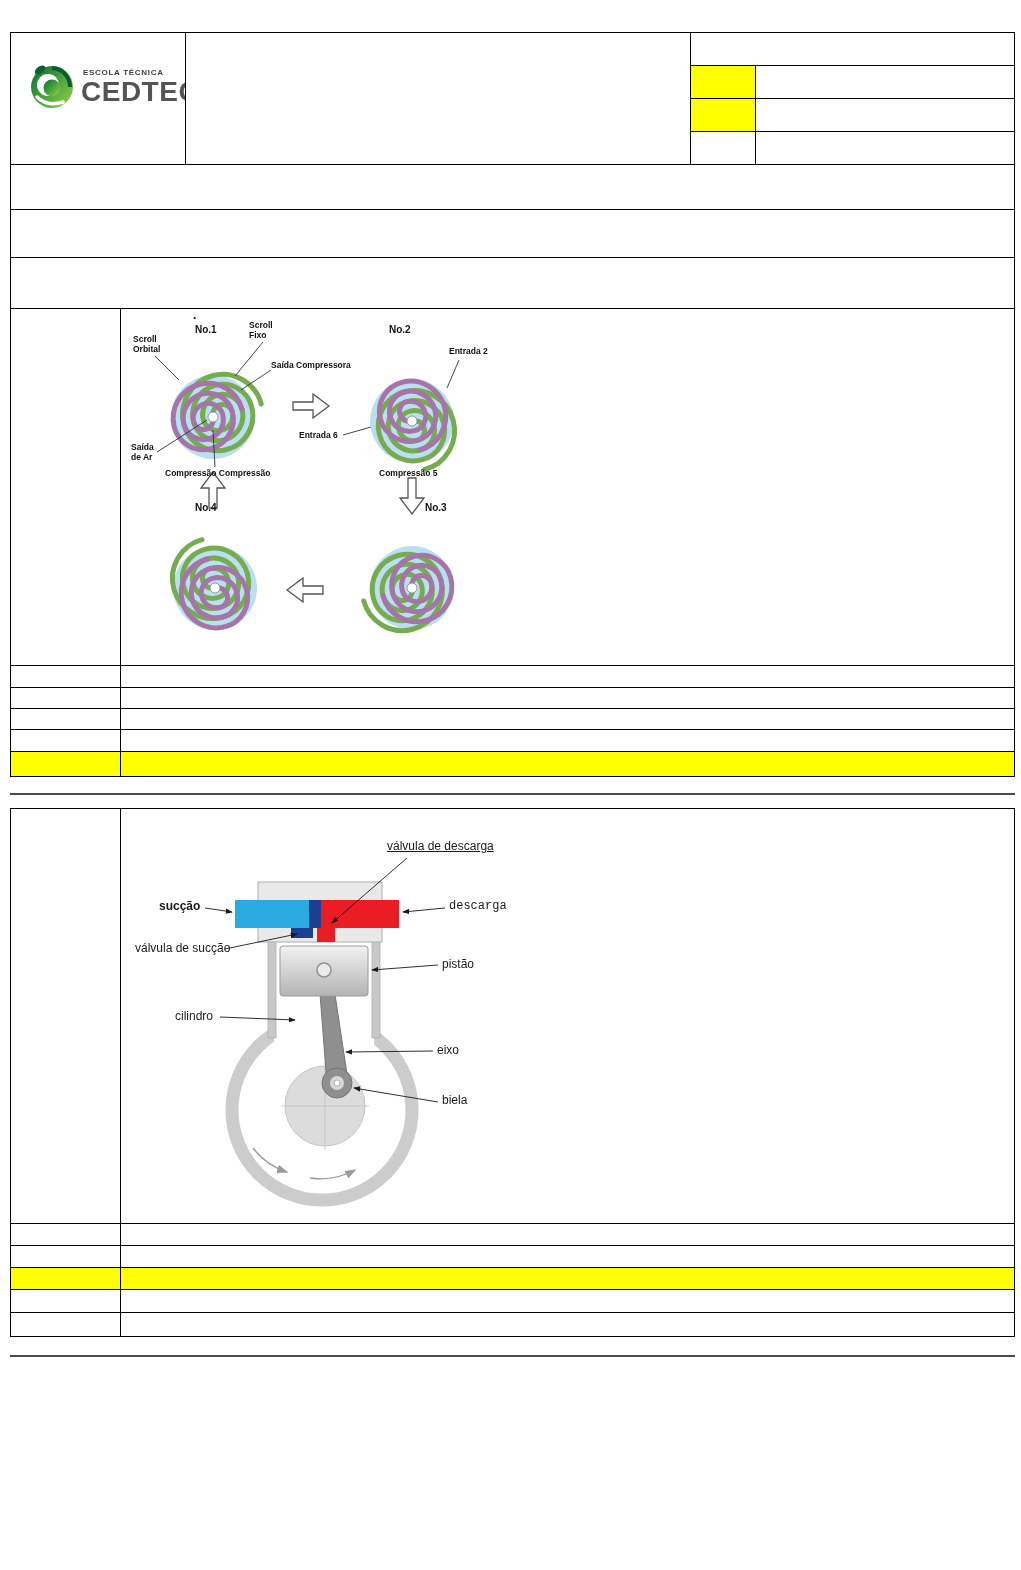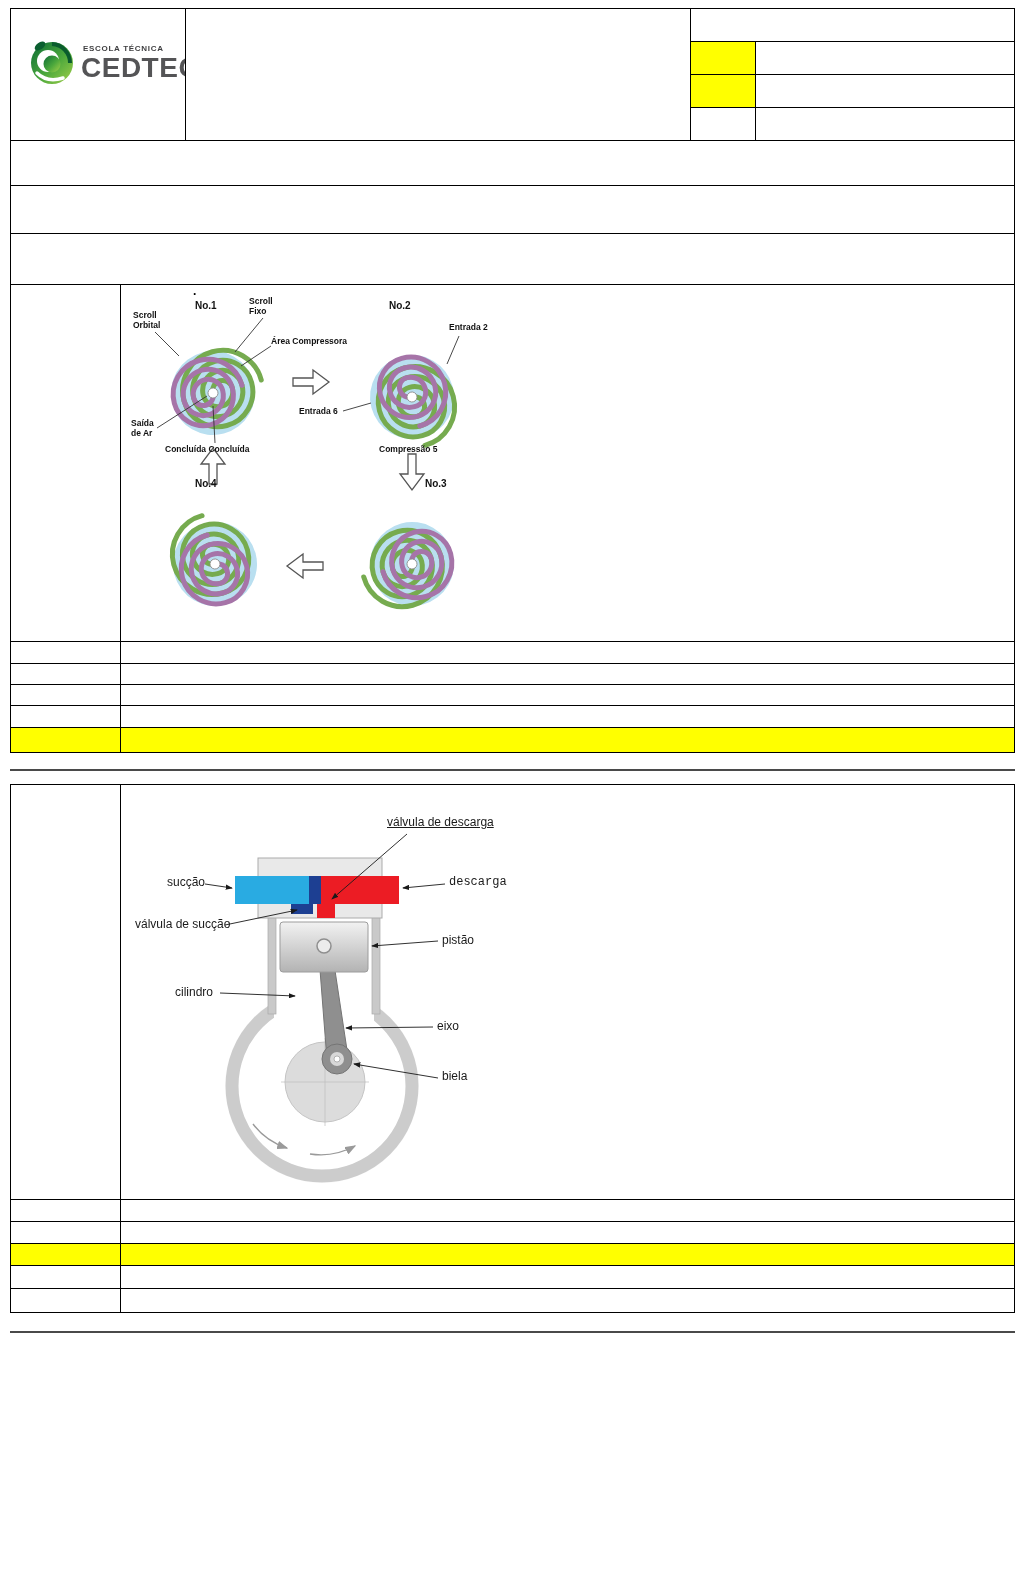--- a/index.html
+++ b/index.html
@@ -1,18 +1,18 @@
 <!DOCTYPE html>
 <html><head>
 <meta charset="utf-8">
 <style>
   * { margin:0; padding:0; box-sizing:border-box; }
   html,body { background:#ffffff; }
   body { font-family:"Liberation Sans", sans-serif; }
-  .page { position:relative; width:1021px; height:1486px; background:#ffffff; overflow:hidden; }
+  .page { position:relative; width:1021px; height:1486px; background:#ffffff; overflow:hidden;margin-top:24px; }
   .cell { position:absolute; border:1px solid #000000; background:#ffffff; }
   .yellow { background:#ffff00; }
   .rule { position:absolute; background:#4a4a4a; }
   .diagram { position:absolute; }
   .diagram svg { position:absolute; left:0; top:0; }
   .dlabel { position:absolute; color:#111111; }
   .slabel { font-size:8.5px; font-weight:bold; line-height:1.2; white-space:pre-line; }
   .snum { font-size:10px; font-weight:bold; }
   .plabel { font-size:12px; line-height:1.1; white-space:nowrap; color:#1a1a1a; }
   .logo-icon { position:absolute; left:16px; top:28px; }
@@ -126,26 +126,26 @@
     </svg>
 
     <div class="dlabel snum" style="left:70px;  top:6px;">No.1</div>
     <div class="dlabel snum" style="left:264px; top:6px;">No.2</div>
     <div class="dlabel snum" style="left:300px; top:184px;">No.3</div>
     <div class="dlabel snum" style="left:70px;  top:184px;">No.4</div>
     <div class="dlabel slabel" style="left:8px;   top:16px;">Scroll
 Orbital</div>
     <div class="dlabel slabel" style="left:124px; top:2px;">Scroll
 Fixo</div>
-    <div class="dlabel slabel" style="left:146px; top:42px;">Área Compressora</div>
+    <div class="dlabel slabel" style="left:146px; top:42px;">Saída Compressora</div>
     <div class="dlabel slabel" style="left:324px; top:28px;">Entrada 2</div>
     <div class="dlabel slabel" style="left:174px; top:112px;">Entrada 6</div>
     <div class="dlabel slabel" style="left:6px;   top:124px;">Saída
 de Ar</div>
-    <div class="dlabel slabel" style="left:40px;  top:150px;">Concluída Concluída</div>
+    <div class="dlabel slabel" style="left:40px;  top:150px;">Compressão Compressão</div>
     <div class="dlabel slabel" style="left:254px; top:150px;">Compressão 5</div>
   </div>
 
   <div class="diagram" style="left:125px; top:798px; width:400px; height:400px;">
     <svg width="400" height="400" viewBox="0 0 400 400">
       <defs>
         <linearGradient id="pg" x1="0" y1="0" x2="0" y2="1">
           <stop offset="0" stop-color="#f2f2f2"></stop>
             <stop offset="1" stop-color="#b3b3b3"></stop>
         </linearGradient>
@@ -192,21 +192,21 @@
         <line x1="320" y1="86" x2="278" y2="90" marker-end="url(#ab)"></line>
         <line x1="100" y1="127" x2="172" y2="112" marker-end="url(#ab)"></line>
         <line x1="313" y1="143" x2="247" y2="148" marker-end="url(#ab)"></line>
         <line x1="95" y1="195" x2="170" y2="198" marker-end="url(#ab)"></line>
         <line x1="308" y1="229" x2="221" y2="230" marker-end="url(#ab)"></line>
         <line x1="313" y1="280" x2="229" y2="266" marker-end="url(#ab)"></line>
       </g>
     </svg>
 
     <div class="dlabel plabel" style="left:262px; top:18px;text-decoration:underline;">válvula de descarga</div>
-    <div class="dlabel plabel" style="left:42px;  top:78px;">sucção</div>
+    <div class="dlabel plabel" style="left:34px;  top:78px;font-weight:bold;">sucção</div>
     <div class="dlabel plabel" style="left:324px; top:78px;font-family:Liberation Mono, monospace;">descarga</div>
     <div class="dlabel plabel" style="left:10px;   top:120px;">válvula de sucção</div>
     <div class="dlabel plabel" style="left:317px; top:136px;text-align:right;">pistão</div>
     <div class="dlabel plabel" style="left:50px;  top:188px;">cilindro</div>
     <div class="dlabel plabel" style="left:312px; top:222px;">eixo</div>
     <div class="dlabel plabel" style="left:317px; top:272px;">biela</div>
   </div>
 
 </div>
 

